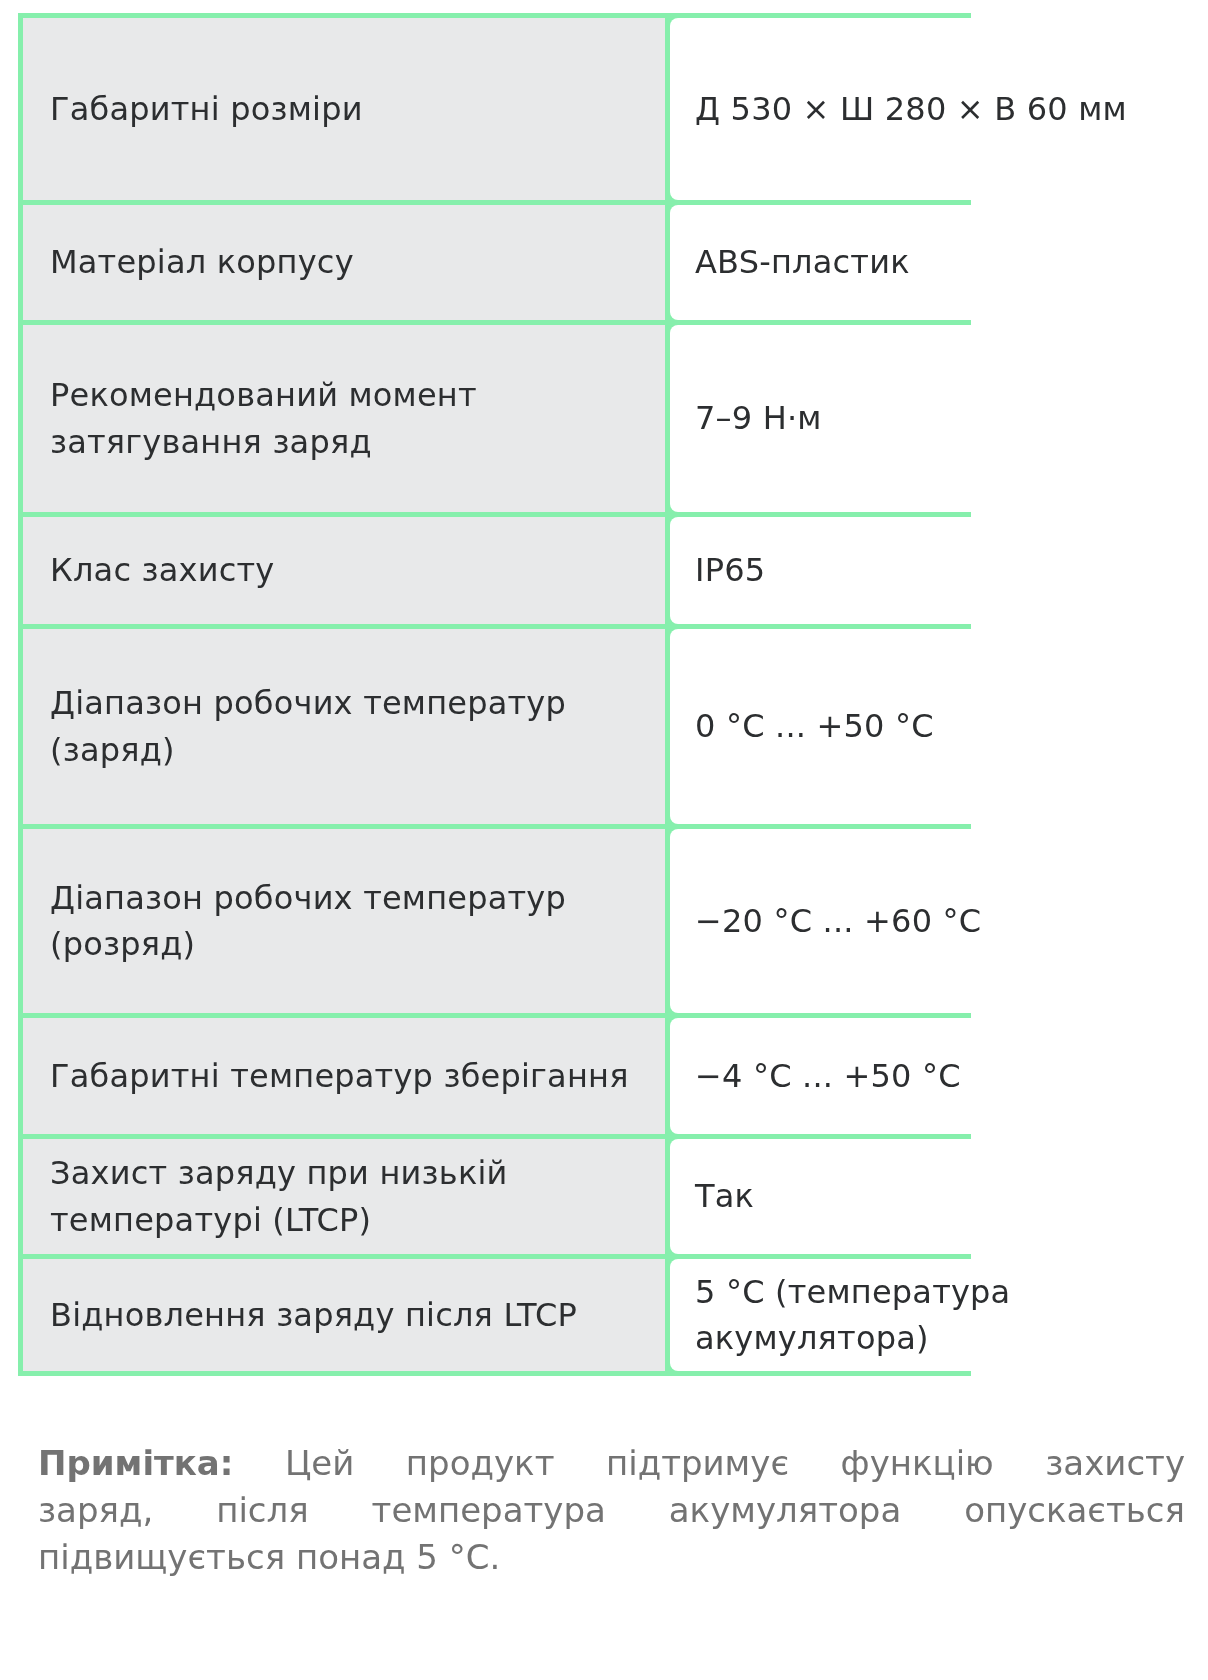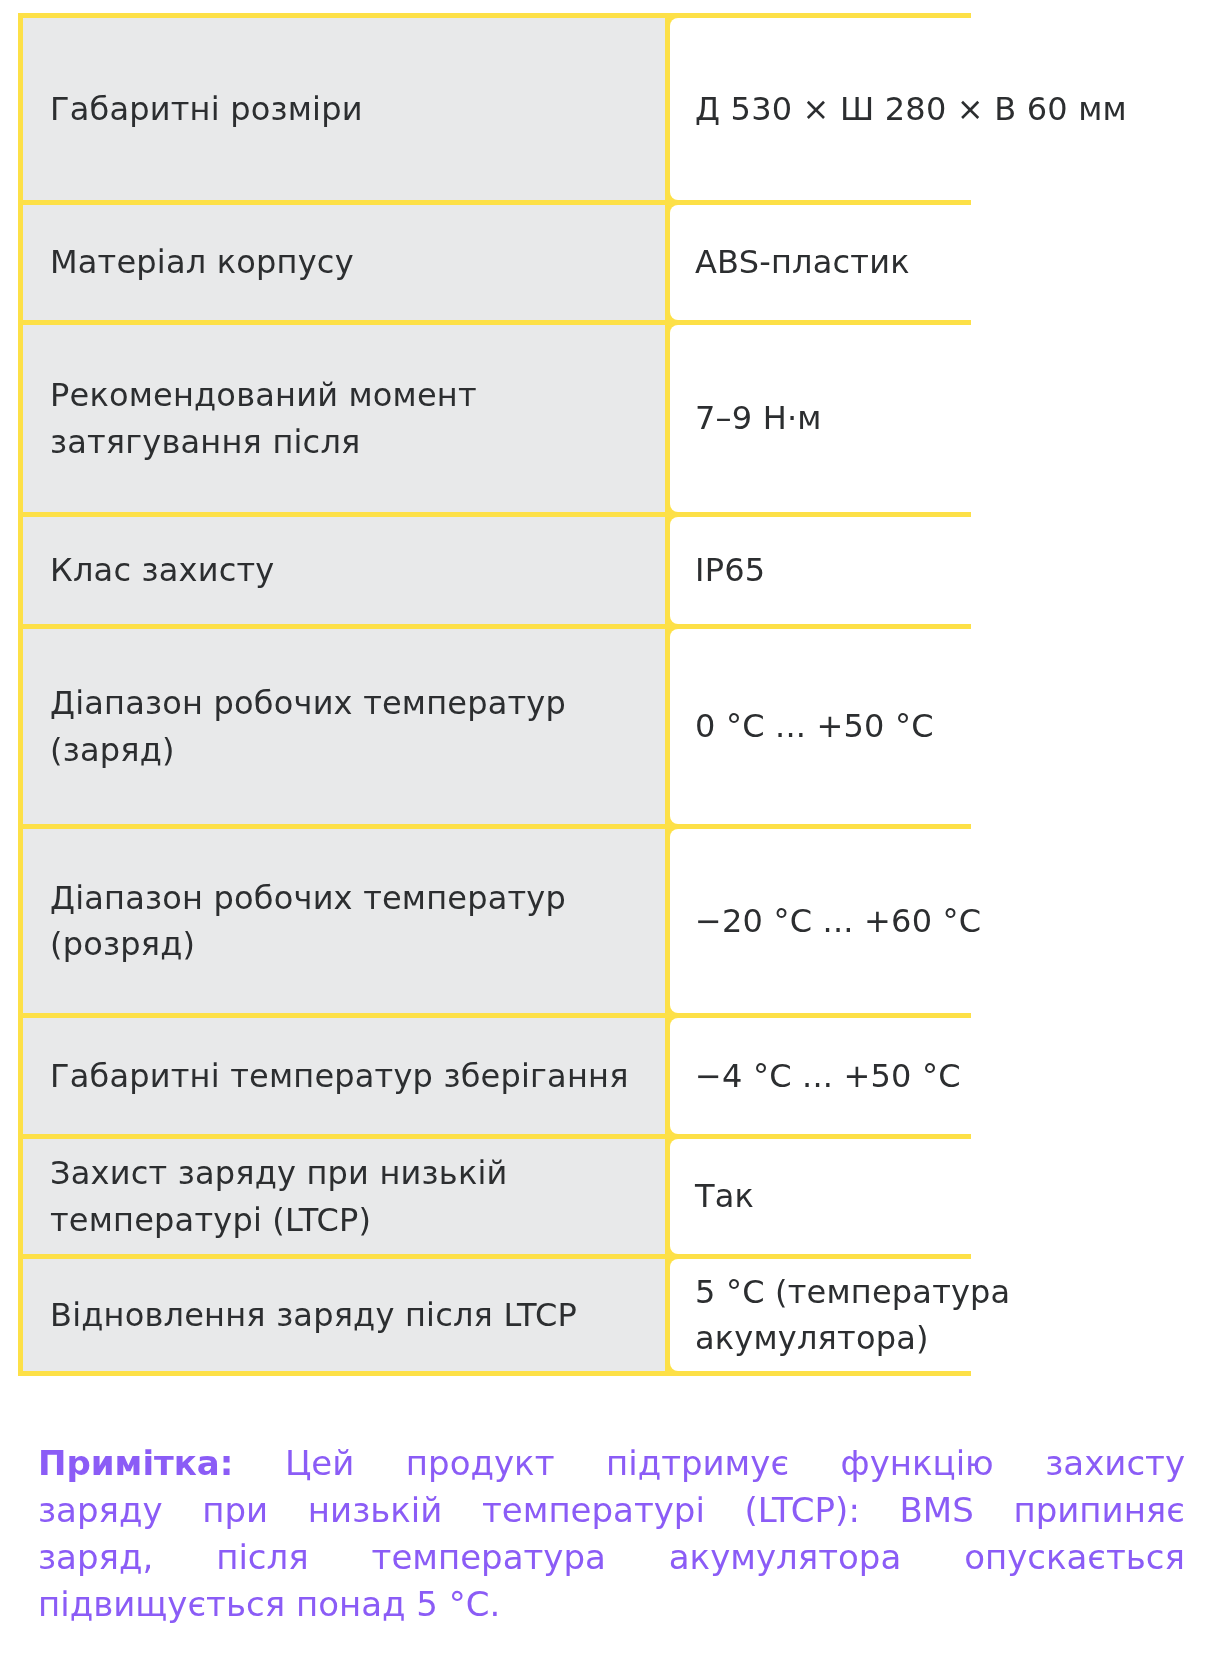--- a/index.html
+++ b/index.html
@@ -14,21 +14,21 @@
     font-family: "DejaVu Sans", sans-serif;
     color: #2c2e30;
     -webkit-font-smoothing: antialiased;
   }
 
   
   .spec-table {
     box-sizing: border-box;
     margin: 13px 0 0 18px;
     width: 953px;
-    background: #fde047;          
+    background: #86efac;          
     display: grid;
     grid-template-columns: 642px 515px;
     grid-template-rows: 182px 115px 187px 107px 195px 184px 116px 115px 112px;
     gap: 5px;
     padding: 5px;
   }
   .spec-row { display: contents; }
   .cell {
     display: flex;
     align-items: center;
@@ -44,21 +44,21 @@
     background: #ffffff;
     padding: 0 20px 0 25px;
     border-radius: 8px;
   }
 
   
   .note {
     margin: 64px 0 0 38px;
     width: 1147px;
     font-size: 34px;
-    color: #8b5cf6;
+    color: #737373;
   }
   .note-line {
     line-height: 47px;
     text-align: justify;
     text-align-last: justify;
     white-space: normal;
   }
   .note-line.last {
     text-align: center;
     text-align-last: left;
@@ -85,21 +85,21 @@
     <div class="cell cell-label">
         <span>Матеріал корпусу</span>
       </div>
     <div class="cell cell-value">
         <span>ABS-пластик</span>
       </div>
   </div>
 
   <div class="spec-row">
     <div class="cell cell-label">
-        <span>Рекомендований момент затягування після</span>
+        <span>Рекомендований момент затягування заряд</span>
       </div>
     <div class="cell cell-value">
         <span>7–9 Н·м</span>
       </div>
   </div>
 
   <div class="spec-row">
     <div class="cell cell-label">
         <span>Клас захисту</span>
       </div>
@@ -150,16 +150,15 @@
       </div>
     <div class="cell cell-value">
         <span>5 °C (температура акумулятора)</span>
       </div>
   </div>
 
 </div>
 
 <div class="note">
   <div class="note-line"><span class="note-label">Примітка:</span> <span>Цей продукт підтримує функцію захисту</span></div>
-  <div class="note-line">заряду при низькій температурі (LTCP): BMS припиняє</div>
   <div class="note-line">заряд, після температура акумулятора опускається</div>
   <div class="note-line last">підвищується понад 5 °C.</div>
 </div>
 
 </body></html>

